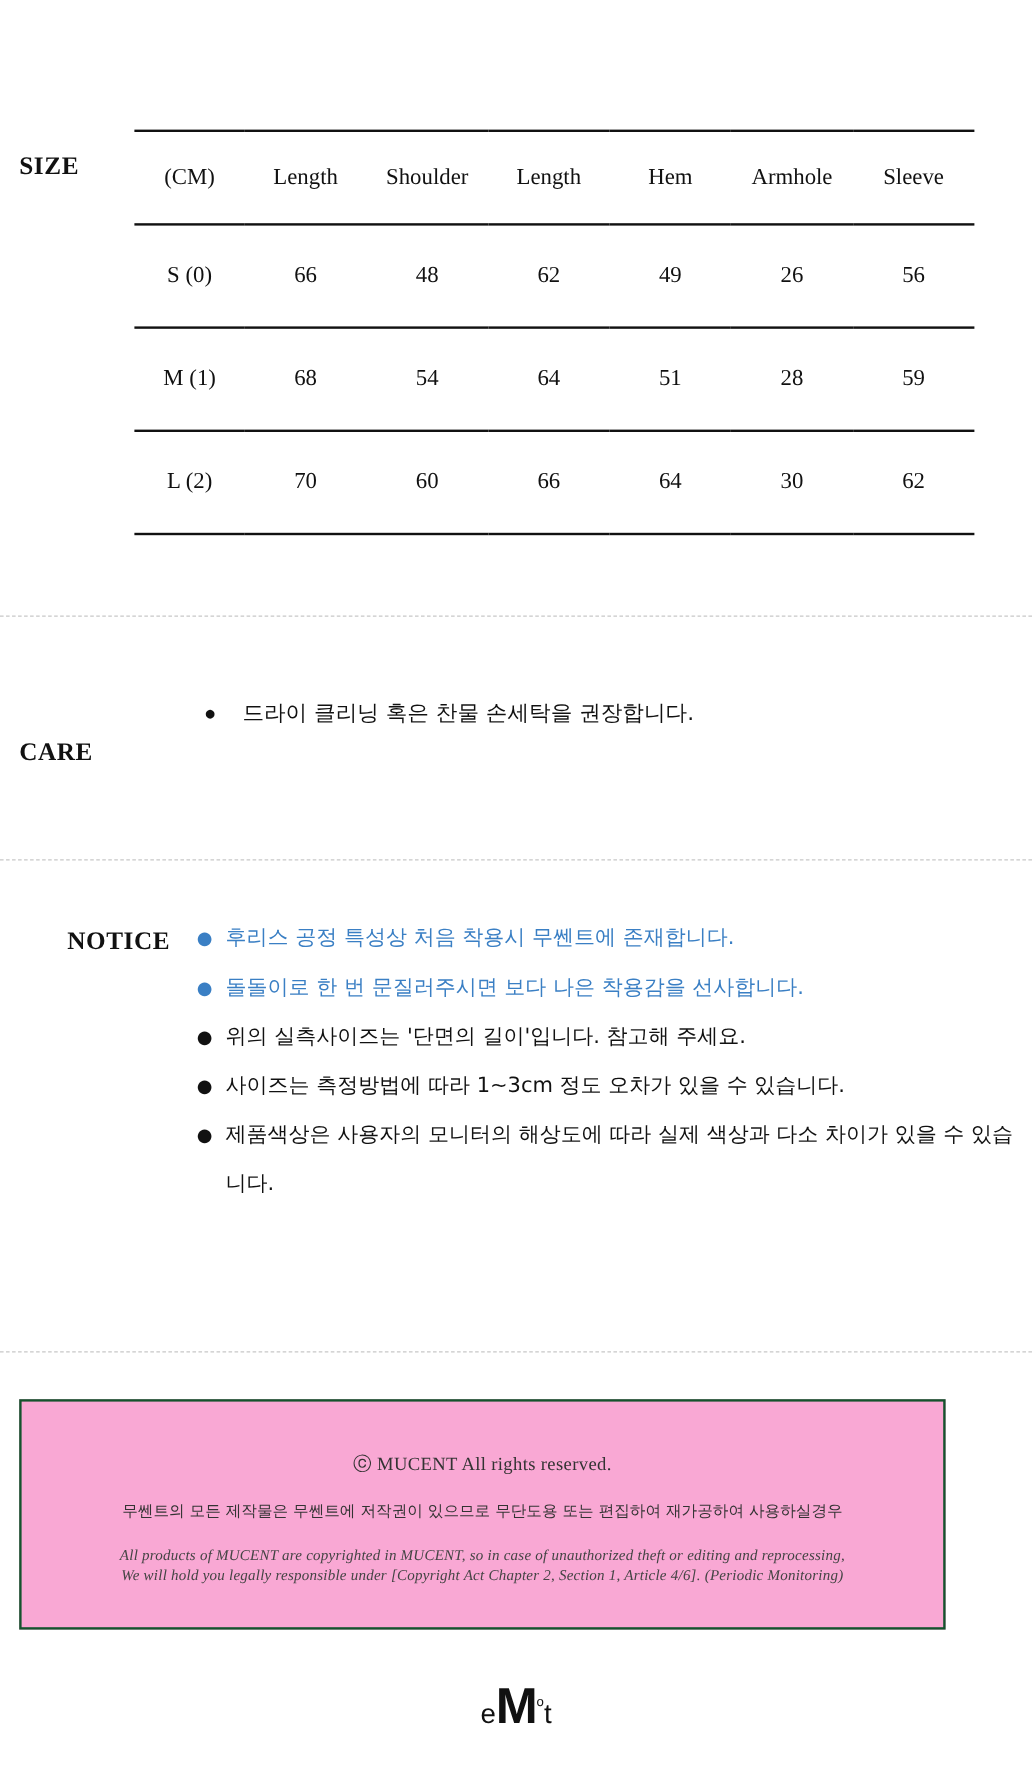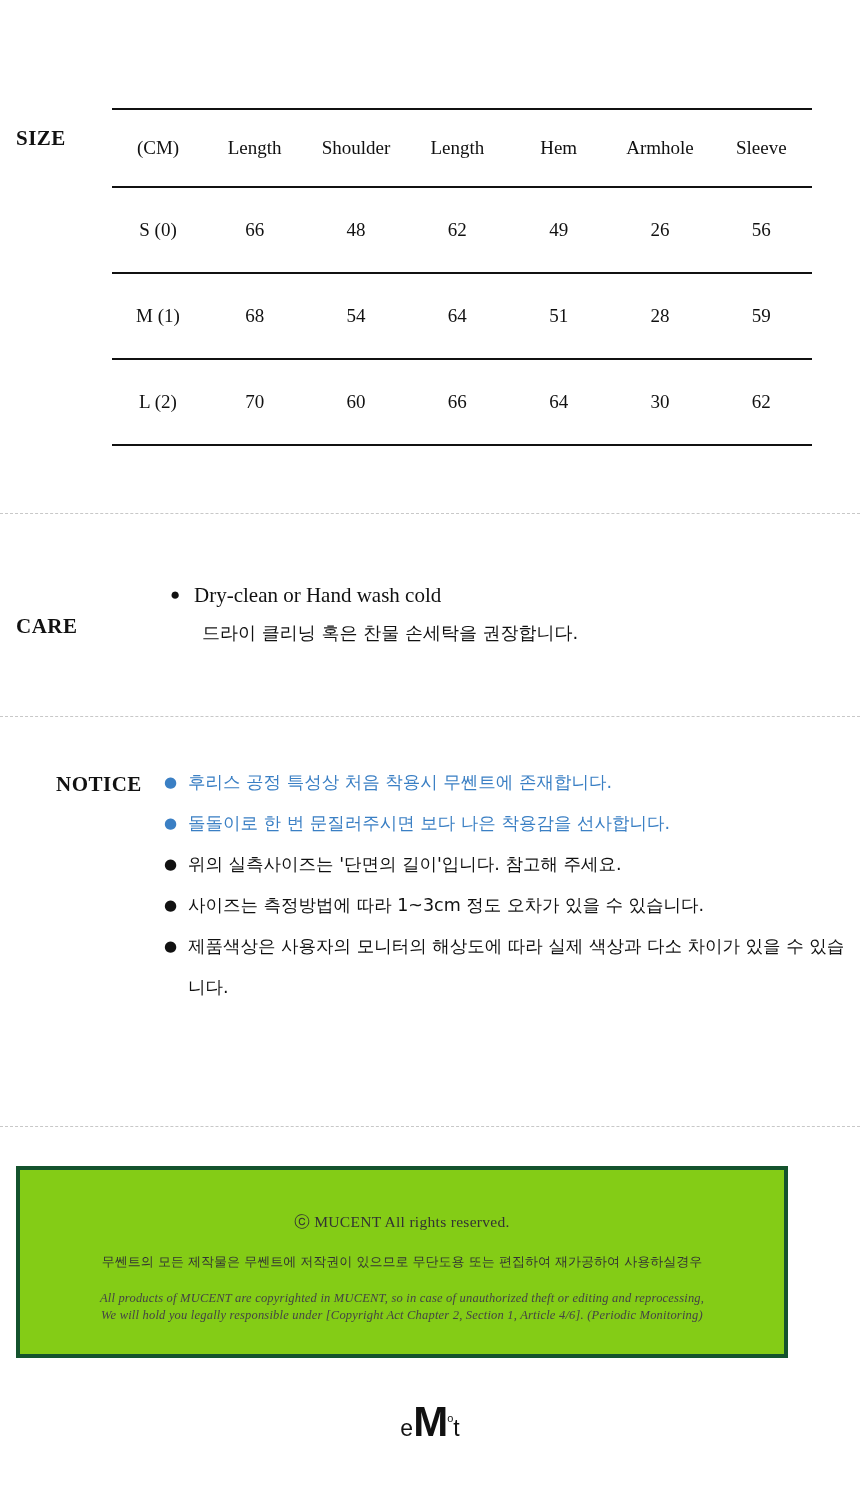--- a/index.html
+++ b/index.html
@@ -172,22 +172,22 @@
     color: #3a7fc4;
   }
 
   
   .copyright-box {
     position: absolute;
     left: 16px;
     top: 1166px;
     width: 772px;
     height: 192px;
-    border: 4px solid #14532d;
-    background: #84cc16;
+    border: 2px solid #14532d;
+    background: #f9a8d4;
   }
   .copyright-title {
     text-align: center;
     margin-top: 42px;
     font-family: "Liberation Serif", serif;
     font-size: 15.5px;
     color: #333;
     letter-spacing: 0.3px;
   }
   .copyright-kr {
@@ -284,21 +284,20 @@
   </div>
 </section>
 
 <div class="divider d1"></div>
 
 <section class="care-section">
   <div class="section-label care-label">CARE</div>
   <ul class="care-list">
     <li>
       <span class="bullet">●</span>
-      <span>Dry-clean or Hand wash cold</span>
       <span class="sub">드라이 클리닝 혹은 찬물 손세탁을 권장합니다.</span>
     </li>
   </ul>
 </section>
 
 <div class="divider d2"></div>
 
 <section class="notice-section">
   <div class="section-label notice-label">NOTICE</div>
   <ul class="notice-list">

